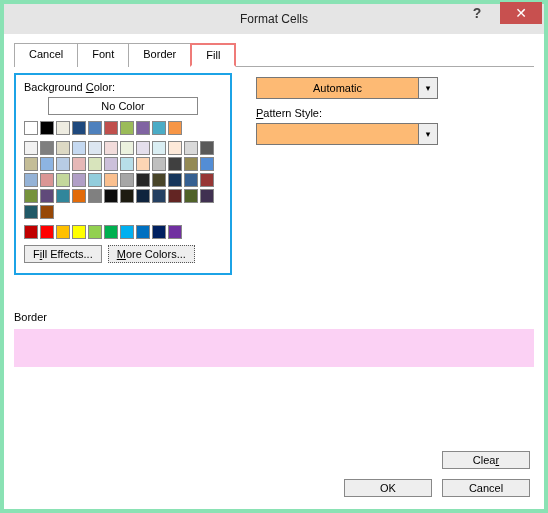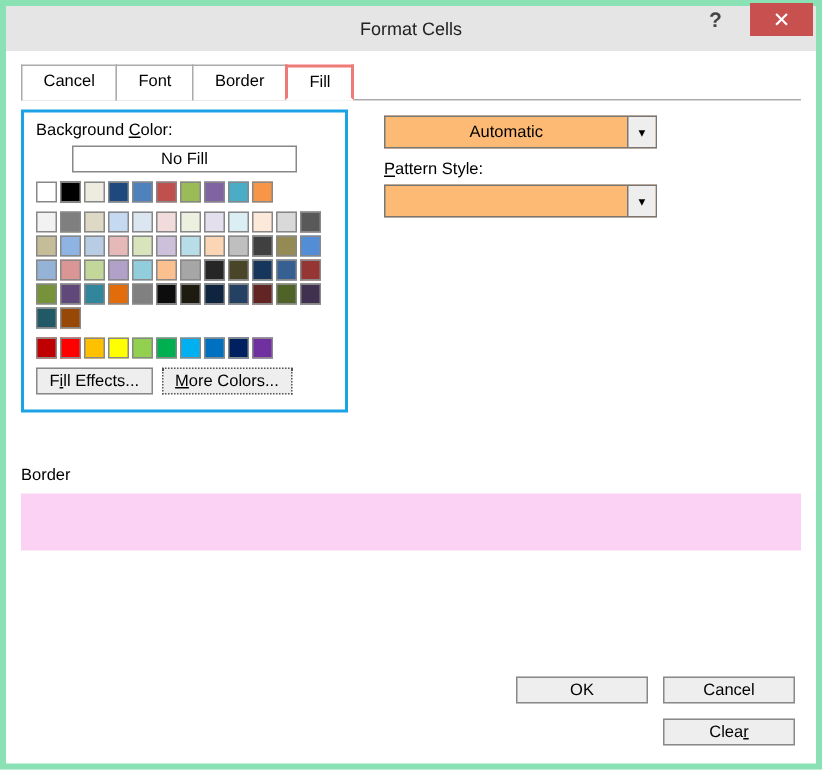--- a/index.html
+++ b/index.html
@@ -45,21 +45,21 @@
   <div class="content">
     <div class="tabs" id="tabs">
         <div class="tab">Cancel</div>
         <div class="tab">Font</div>
         <div class="tab">Border</div>
         <div class="tab active">Fill</div>
       </div>
     <div class="cols">
       <div class="bg-panel">
         <div class="lbl">Background <span class="underline">C</span>olor:</div>
-        <div class="no-color">No Fill</div>
+        <div class="no-color">No Color</div>
         <div class="swatch-grid" id="row1">
             <div class="sw" style="background: rgb(255, 255, 255);"></div>
             <div class="sw" style="background: rgb(0, 0, 0);"></div>
             <div class="sw" style="background: rgb(238, 236, 225);"></div>
             <div class="sw" style="background: rgb(31, 73, 125);"></div>
             <div class="sw" style="background: rgb(79, 129, 189);"></div>
             <div class="sw" style="background: rgb(192, 80, 77);"></div>
             <div class="sw" style="background: rgb(155, 187, 89);"></div>
             <div class="sw" style="background: rgb(128, 100, 162);"></div>
             <div class="sw" style="background: rgb(75, 172, 198);"></div>
@@ -146,20 +146,20 @@
         </div>
       </div>
     </div>
     <div class="sample-sec">
       <div>Border</div>
       <div class="sample-box" style="background: rgb(251, 209, 244);"></div>
     </div>
   </div>
   <div class="footer">
     <div class="footer-row">
+        <div class="btn">Clea<span class="underline">r</span></div>
+      </div>
+    <div class="footer-row">
       <div class="btn">OK</div>
       <div class="btn">Cancel</div>
     </div>
-    <div class="footer-row">
-        <div class="btn">Clea<span class="underline">r</span></div>
-      </div>
   </div>
 </div>
 
 </body></html>

